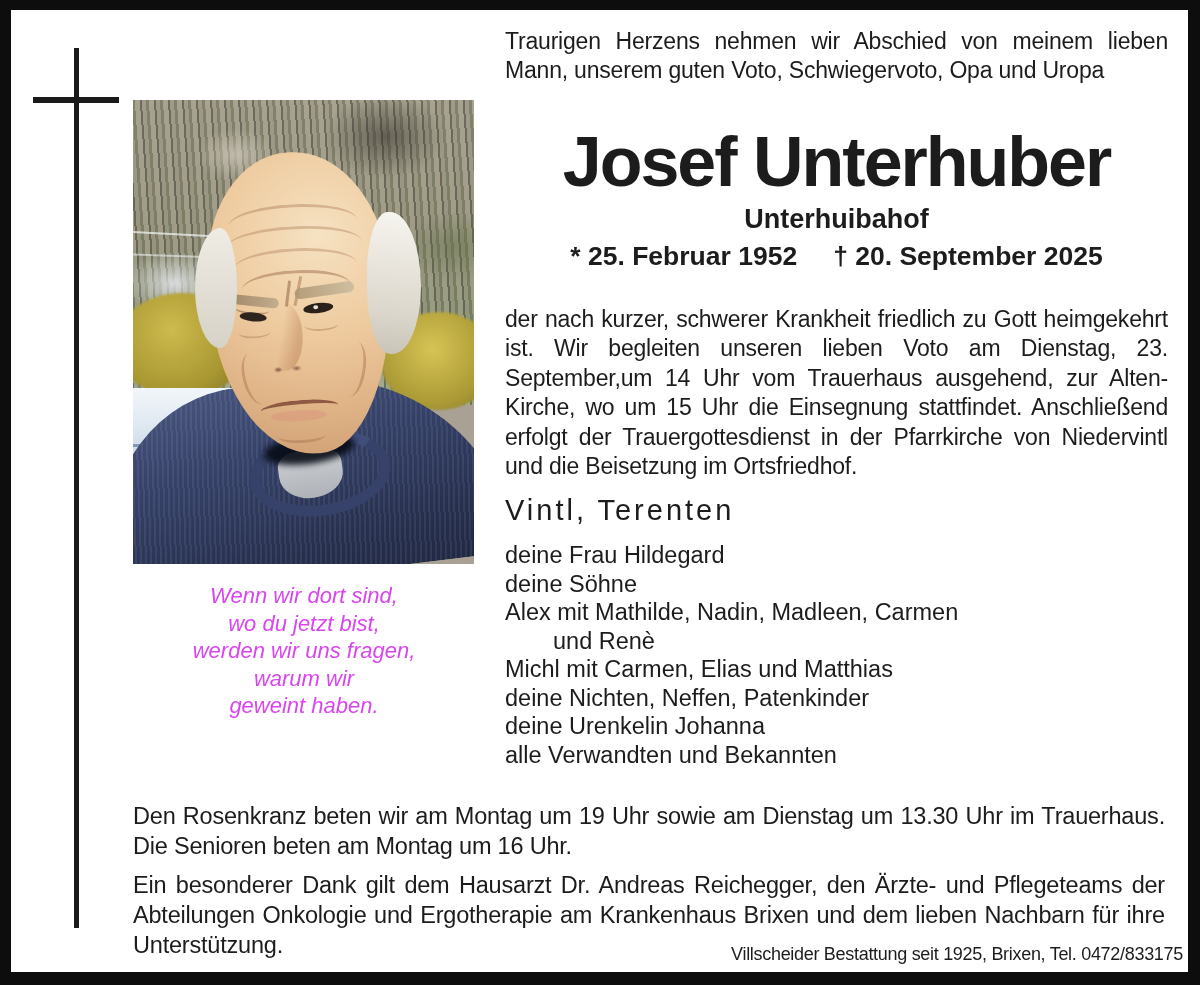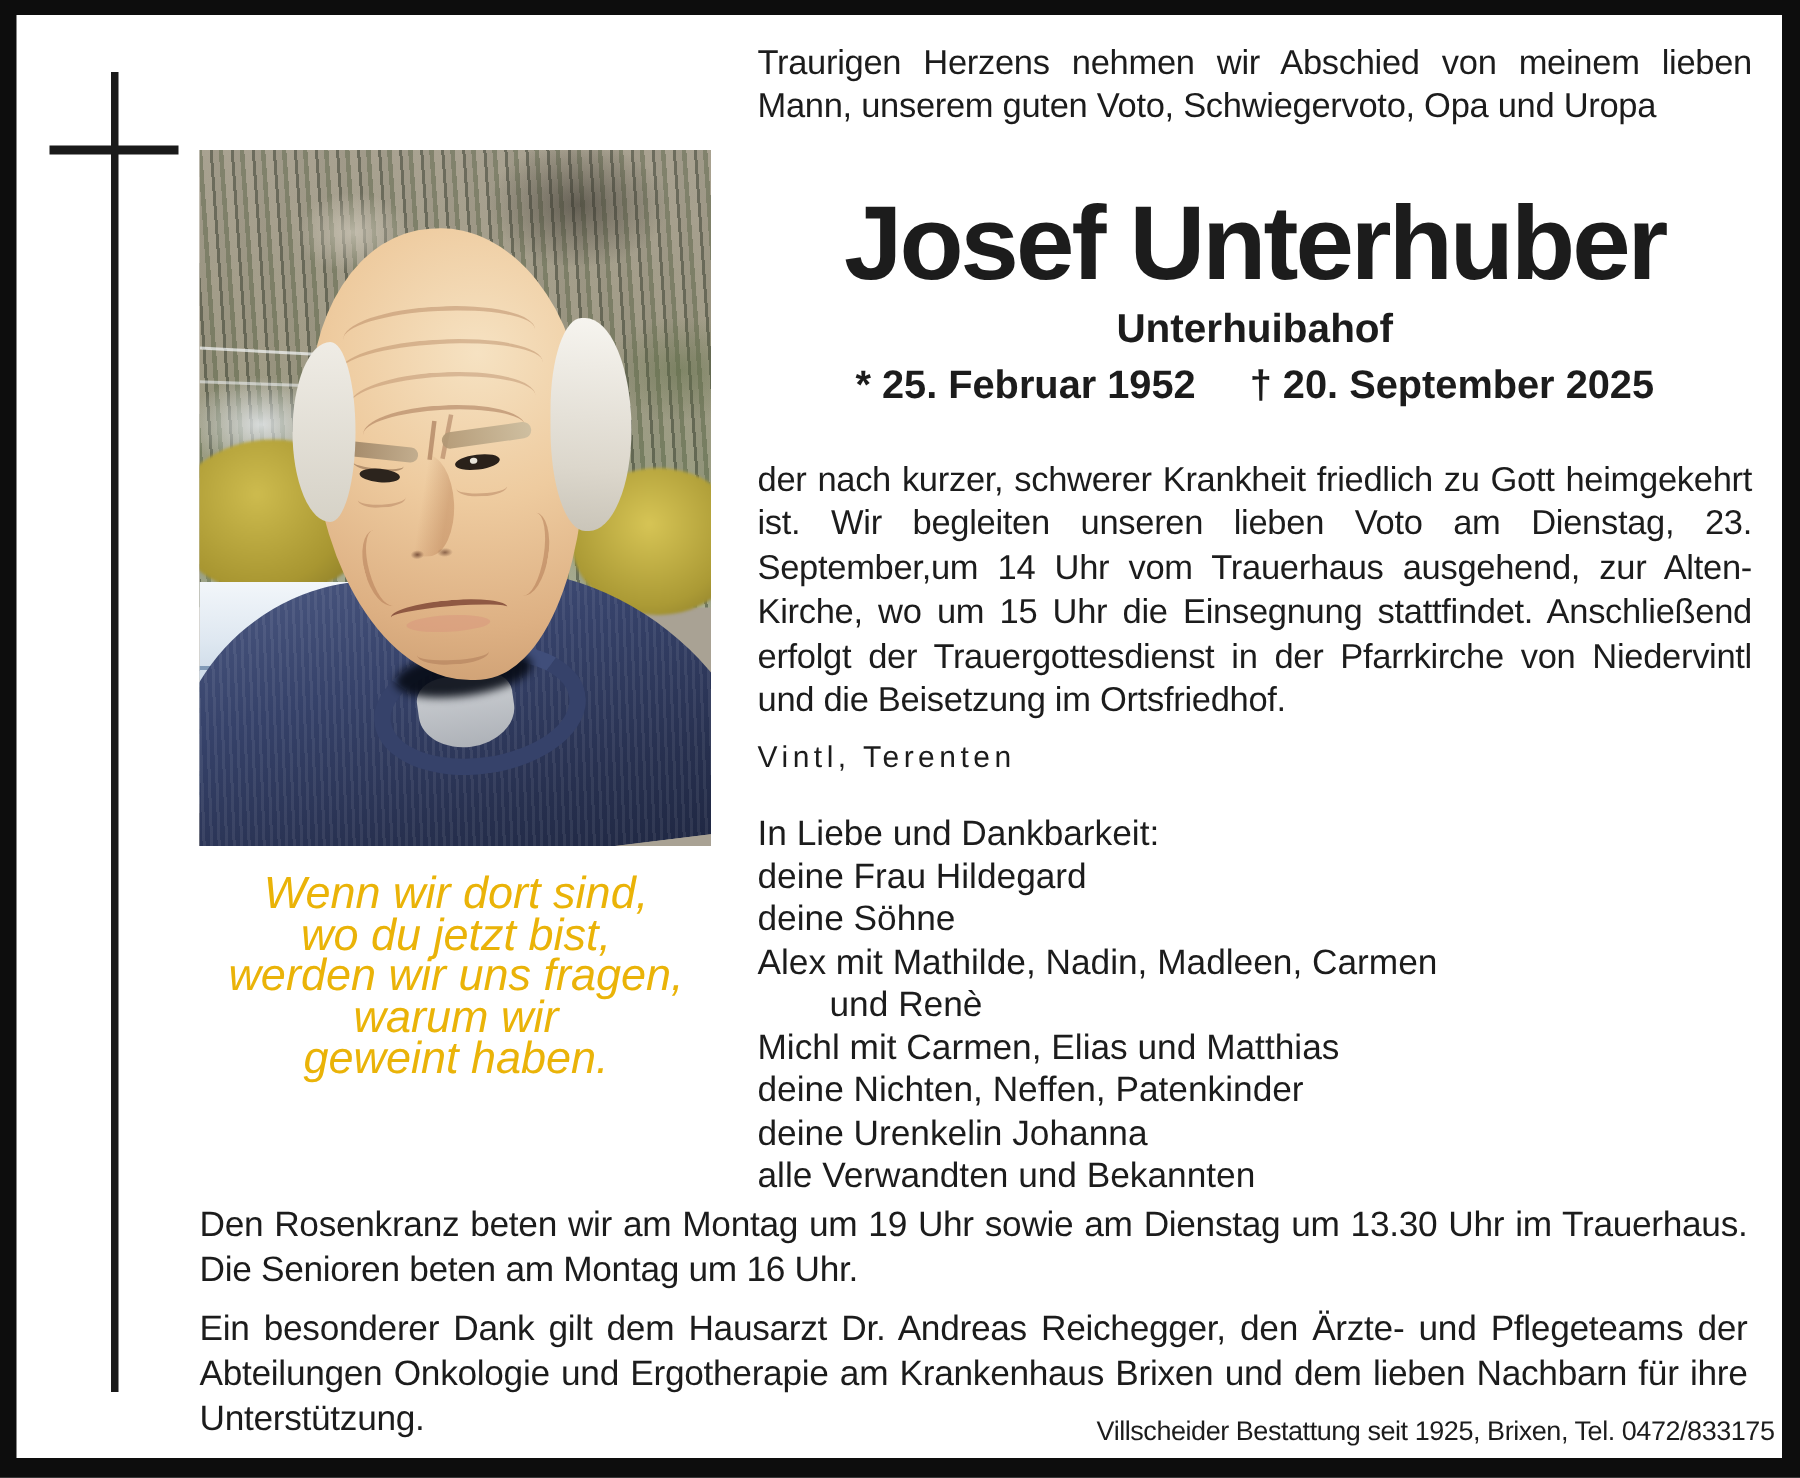--- a/index.html
+++ b/index.html
@@ -82,31 +82,31 @@
   .lipLow{left:56px;top:258px;width:56px;height:11px;background:rgba(216,152,126,.55);border-radius:50%;}
   .chinCrease{left:62px;top:276px;width:48px;height:12px;border-bottom:3px solid rgba(160,108,78,.4);border-radius:50%;}
   .ph-ear{left:244px;top:208px;width:24px;height:40px;border-radius:50%;background:#e0b287;transform:rotate(-8deg);}
   .ph-hair-r{left:234px;top:112px;width:54px;height:142px;border-radius:40% 60% 55% 45%/45% 55% 50% 50%;
     background:linear-gradient(185deg,#f7f5f0,#dcd7cc 70%,#c9c4b8);}
   .ph-hair-l{left:62px;top:128px;width:42px;height:120px;border-radius:60% 40% 40% 60%/50% 50% 50% 50%;
     background:linear-gradient(180deg,#efece5,#d6d2c7);}
 
   
   .poem{left:120px;top:582px;width:368px;text-align:center;font-style:italic;
-        font-size:30px;line-height:27.5px;color:#eab308;}
+        font-size:22px;line-height:27.5px;color:#d946ef;}
   .intro{left:505px;top:27px;width:663px;font-size:23px;line-height:29.4px;
          text-align:justify;letter-spacing:-.2px;}
   .name{left:505px;top:127px;width:663px;text-align:center;font-size:70px;line-height:70px;
         font-weight:700;letter-spacing:-2px;white-space:nowrap;}
   .farm{left:505px;top:204px;width:663px;text-align:center;font-size:27px;font-weight:700;}
   .dates{left:505px;top:241px;width:663px;display:flex;justify-content:center;gap:36px;
          font-size:26.5px;font-weight:700;text-align:right;}
   .maintext{left:505px;top:288px;width:663px;font-size:23px;line-height:29.4px;
             text-align:justify;letter-spacing:-.2px;margin-top:17px;}
-  .places{left:505px;top:494px;width:663px;font-size:20px;letter-spacing:3px;}
+  .places{left:505px;top:494px;width:663px;font-size:29px;letter-spacing:3px;}
   .family{left:505px;top:541px;width:663px;font-size:23.5px;line-height:28.5px;}
   .family .b{font-weight:400;}
   .fam-indent{padding-left:48px;}
   .rosary{left:133px;top:801px;width:1032px;font-size:23.5px;line-height:30px;
           text-align:justify;letter-spacing:-.2px;}
   .thanks{left:133px;top:870px;width:1032px;font-size:23.5px;line-height:30px;
           text-align:justify;letter-spacing:-.2px;}
   .footer{right:17px;top:944px;font-size:18px;letter-spacing:-.3px;}
 </style>
 </head>
@@ -173,21 +173,20 @@
   <div class="abs name">Josef Unterhuber</div>
   <div class="abs farm">Unterhuibahof</div>
   <div class="abs dates">
     <span>* 25. Februar 1952</span>
     <span>† 20. September 2025</span>
   </div>
   <div class="abs maintext">der nach kurzer, schwerer Krankheit friedlich zu Gott heimgekehrt ist. Wir begleiten unseren lieben Voto am Dienstag, 23. September,um 14 Uhr vom Trauerhaus ausgehend, zur Alten-Kirche, wo um 15 Uhr die Einsegnung stattfindet. Anschließend erfolgt der Trauergottesdienst in der Pfarrkirche von Niedervintl und die Beisetzung im Ortsfriedhof.</div>
   <div class="abs places">Vintl, Terenten</div>
 
   <div class="abs family">
-    <div>In Liebe und Dankbarkeit:</div>
     <div><span>deine Frau </span><span class="b">Hildegard</span></div>
     <div><span>deine Söhne</span></div>
     <div><span class="b">Alex</span><span> mit </span><span class="b">Mathilde, Nadin, Madleen, Carmen</span></div>
     <div class="fam-indent"><span>und </span><span class="b">Renè</span></div>
     <div><span class="b">Michl</span><span> mit </span><span class="b">Carmen, Elias</span><span> und </span><span class="b">Matthias</span></div>
     <div><span>deine Nichten, Neffen, Patenkinder</span></div>
     <div><span>deine Urenkelin </span><span class="b">Johanna</span></div>
     <div><span>alle Verwandten und Bekannten</span></div>
   </div>
 

